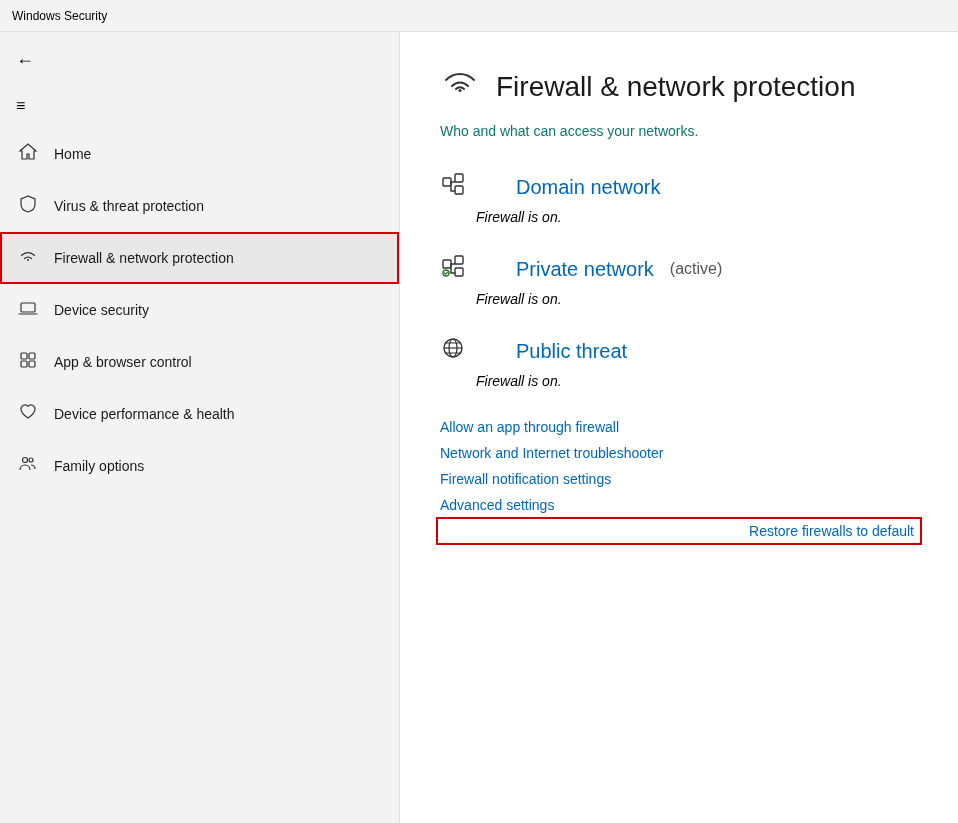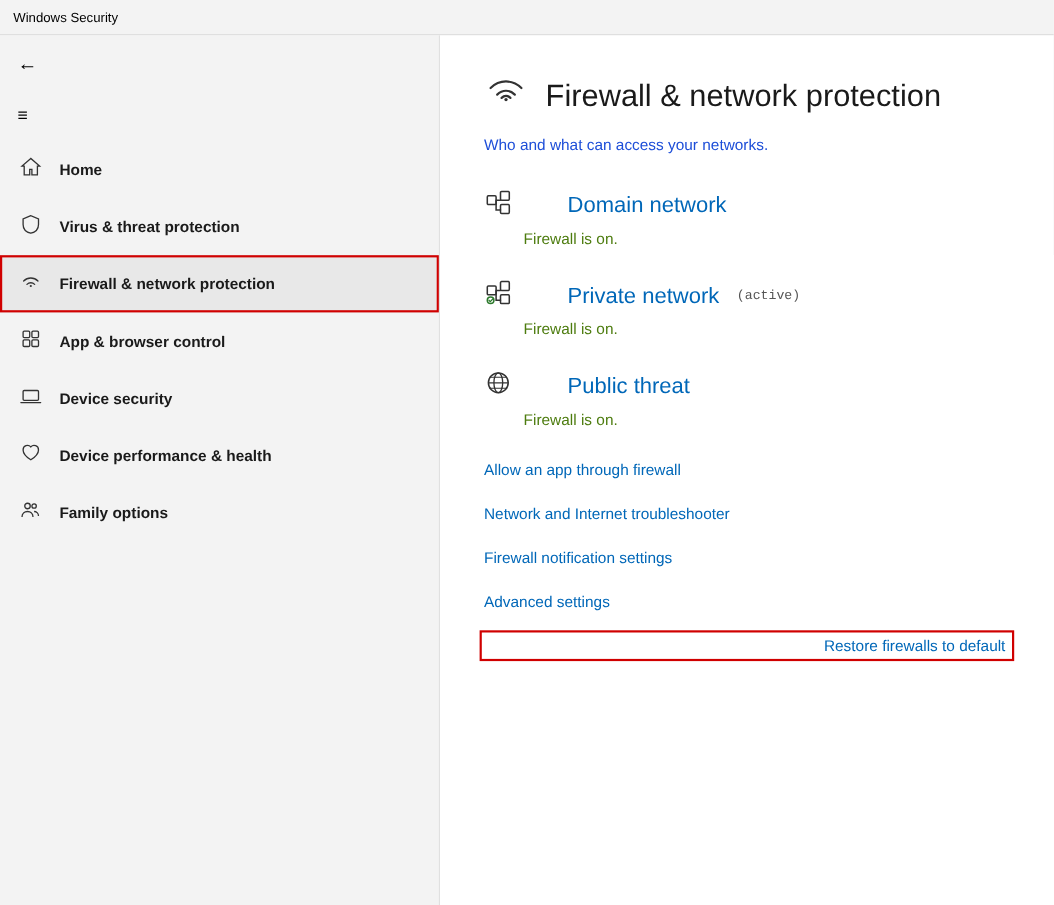--- a/index.html
+++ b/index.html
@@ -66,21 +66,20 @@
     .nav-item {
       display: flex;
       align-items: center;
       padding: 12px 16px;
       cursor: pointer;
       gap: 14px;
       font-size: 14px;
       color: #1a1a1a;
       min-height: 52px;
       position: relative;
-      font-weight: bold;
     }
     .nav-item.active {
       background: #e8e8e8;
       outline: 2px solid #d00000;
       outline-offset: -2px;
     }
     .nav-icon {
       font-size: 18px;
       width: 24px;
       text-align: center;
@@ -106,21 +105,21 @@
       font-size: 36px;
       color: #1a1a1a;
     }
     .page-title {
       font-size: 28px;
       font-weight: 300;
       color: #1a1a1a;
     }
     .page-subtitle {
       font-size: 14px;
-      color: #1d4ed8;
+      color: #0f766e;
       margin-bottom: 32px;
     }
     .network-section {
       margin-bottom: 28px;
     }
     .network-title-row {
       display: flex;
       align-items: center;
       gap: 12px;
       margin-bottom: 6px;
@@ -130,35 +129,35 @@
       color: #1a1a1a;
     }
     .network-name {
       font-size: 20px;
       color: #0067b8;
       font-weight: 400;
       cursor: pointer;
       margin-left: 38px;
     }
     .network-active-badge {
-      font-size: 12px;
+      font-size: 16px;
       color: #555;
       margin-left: 4px;
-      font-family: Liberation Mono, monospace;
     }
     .network-status {
       font-size: 14px;
-      color: #4d7c0f;
+      color: #000000;
       margin-left: 36px;
+      font-style: italic;
     }
     .links-section {
       margin-top: 20px;
       display: flex;
       flex-direction: column;
-      gap: 20px;
+      gap: 6px;
     }
     .link-item {
       font-size: 14px;
       color: #0067b8;
       cursor: pointer;
       text-decoration: none;
       display: inline-block;
       padding: 2px 0;
     }
     .link-item.highlighted {
@@ -209,37 +208,37 @@
           <path d="M6.5 12.5a5 5 0 017 0" stroke="#333" stroke-width="1.2" fill="none" stroke-linecap="round"></path>
           <path d="M3.5 9.5a9 9 0 0113 0" stroke="#333" stroke-width="1.2" fill="none" stroke-linecap="round"></path>
         </svg>
       </span>
       <span class="nav-label">Firewall &amp; network protection</span>
     </div>
 
     <div class="nav-item">
       <span class="nav-icon">
         <svg width="20" height="20" viewBox="0 0 20 20" fill="none">
+          <rect x="3" y="5" width="14" height="9" rx="1" stroke="#333" stroke-width="1.2"></rect>
+          <path d="M1 16h18" stroke="#333" stroke-width="1.2" stroke-linecap="round"></path>
+        </svg>
+      </span>
+      <span class="nav-label">Device security</span>
+    </div>
+
+    <div class="nav-item">
+      <span class="nav-icon">
+        <svg width="20" height="20" viewBox="0 0 20 20" fill="none">
           <rect x="3" y="3" width="6" height="6" rx="1" stroke="#333" stroke-width="1.2"></rect>
           <rect x="11" y="3" width="6" height="6" rx="1" stroke="#333" stroke-width="1.2"></rect>
           <rect x="3" y="11" width="6" height="6" rx="1" stroke="#333" stroke-width="1.2"></rect>
           <rect x="11" y="11" width="6" height="6" rx="1" stroke="#333" stroke-width="1.2"></rect>
         </svg>
       </span>
       <span class="nav-label">App &amp; browser control</span>
-    </div>
-
-    <div class="nav-item">
-      <span class="nav-icon">
-        <svg width="20" height="20" viewBox="0 0 20 20" fill="none">
-          <rect x="3" y="5" width="14" height="9" rx="1" stroke="#333" stroke-width="1.2"></rect>
-          <path d="M1 16h18" stroke="#333" stroke-width="1.2" stroke-linecap="round"></path>
-        </svg>
-      </span>
-      <span class="nav-label">Device security</span>
     </div>
 
     <div class="nav-item">
       <span class="nav-icon">
         <svg width="20" height="20" viewBox="0 0 20 20" fill="none">
           <path d="M10 16s-7-4.5-7-9a4 4 0 017-2.7A4 4 0 0117 7c0 4.5-7 9-7 9z" stroke="#333" stroke-width="1.2" fill="none"></path>
         </svg>
       </span>
       <span class="nav-label">Device performance &amp; health</span>
     </div>

